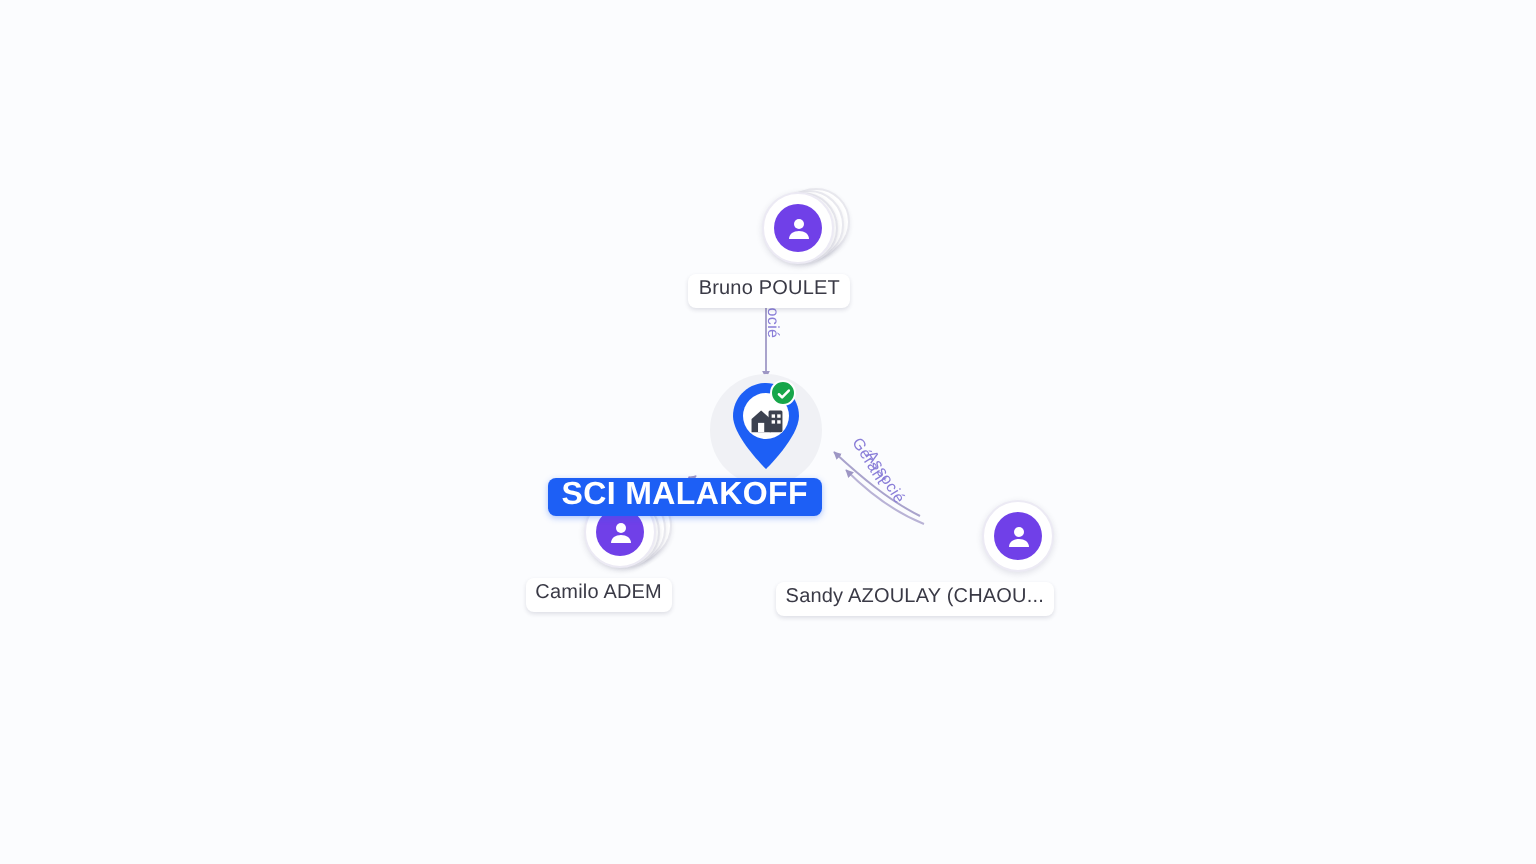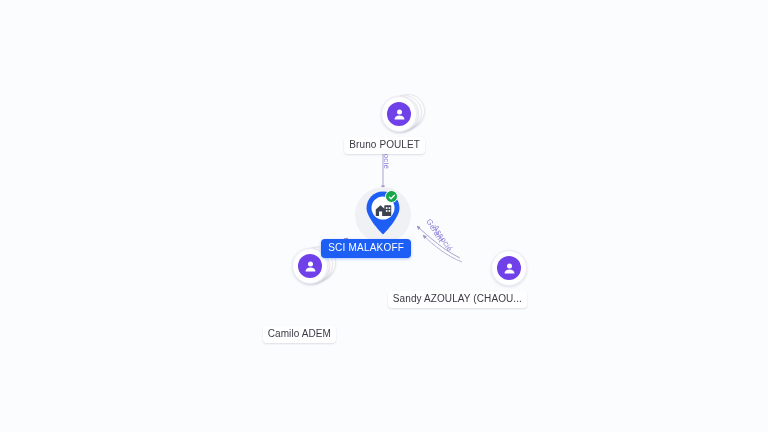--- a/index.html
+++ b/index.html
@@ -162,24 +162,24 @@
     align-items: center;
     justify-content: center;
   }
 
   .company-label {
     margin-top: -4px;
     background: #1d5ff5;
     color: #ffffff;
     border-radius: 4px;
     padding: 3px 7px 4px 7px;
-    font-size: 10px;
+    font-size: 16px;
     line-height: 12px;
     white-space: nowrap;
-    font-weight: 400;
+    font-weight: 700;
     letter-spacing: 0.2px;
     box-shadow: 0 1px 3px rgba(29, 95, 245, 0.35);
     position: relative;
     z-index: 5;
   }
 
   
   .edge-label {
     position: absolute;
     font-size: 8px;
@@ -259,21 +259,21 @@
       </div>
       <div class="verified-badge">
         <svg width="8" height="8" viewBox="0 0 12 12">
           <path d="M2.2 6.2 L4.6 8.6 L9.6 3.4" stroke="#ffffff" stroke-width="1.9" fill="none" stroke-linecap="round" stroke-linejoin="round"></path>
         </svg>
       </div>
     </div>
     <div class="company-label">SCI MALAKOFF</div>
   </div>
 
-  <div class="node" style="left:258px; top:246px; width:78px;gap:37px;">
+  <div class="node" style="left:258px; top:246px; width:78px;">
     <div class="person-stack" style="margin-left:4px;">
       <div class="stack-card c3"></div>
       <div class="stack-card c2"></div>
       <div class="stack-card c1"></div>
       <div class="avatar-disc">
         <div class="avatar-circle">
           <svg width="15" height="15" viewBox="0 0 24 24" fill="#ffffff">
             <circle cx="12" cy="8" r="4"></circle>
             <path d="M4 20c0-4.2 3.6-6.5 8-6.5s8 2.3 8 6.5z"></path>
           </svg>

